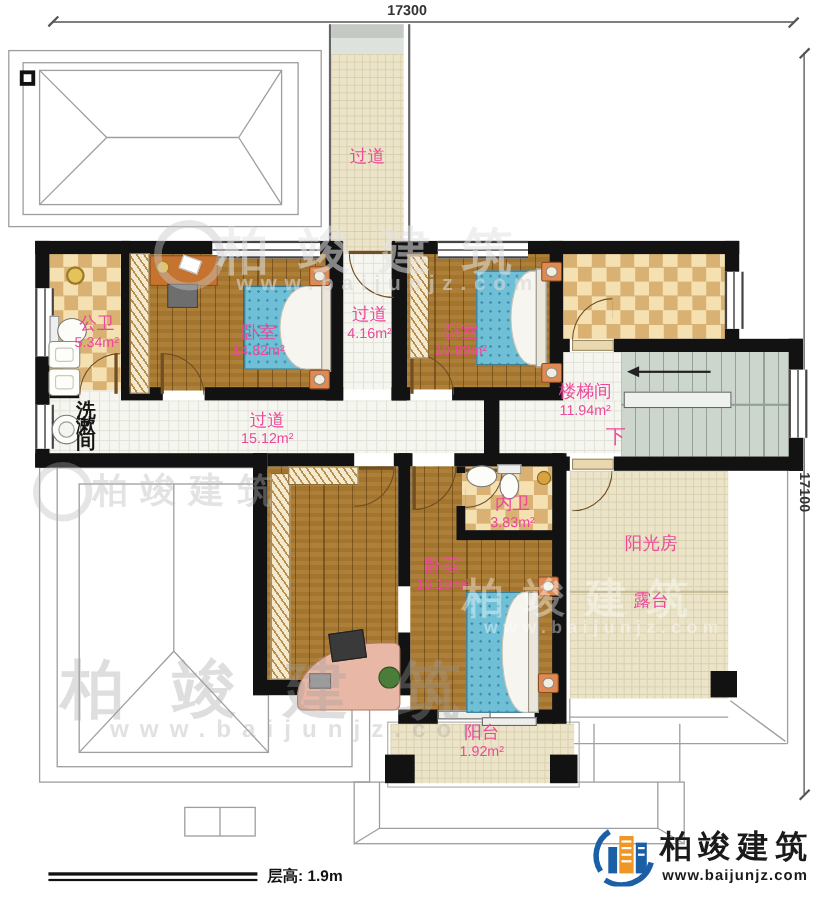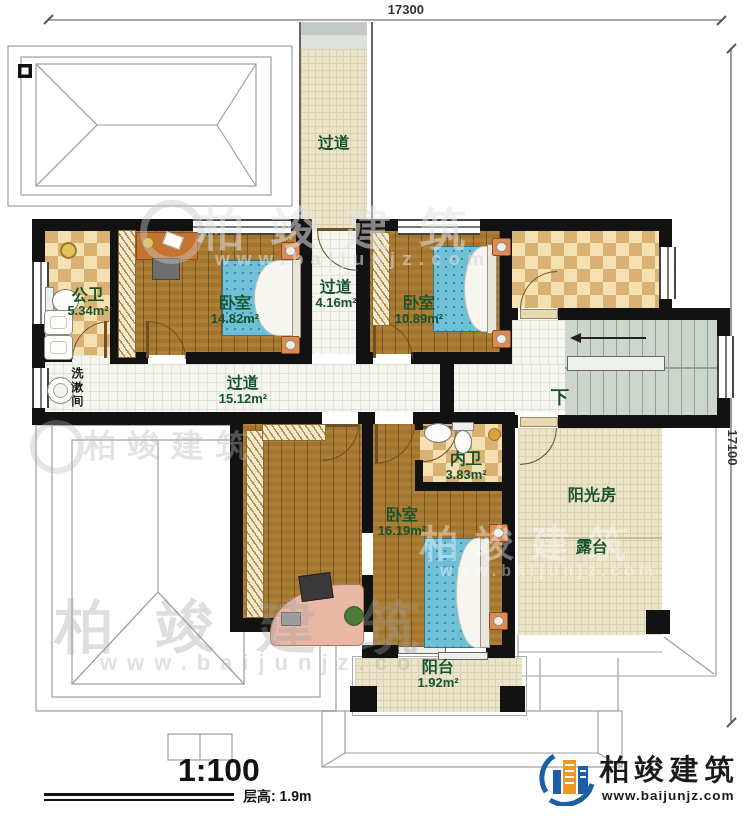--- a/index.html
+++ b/index.html
@@ -36,24 +36,24 @@
   .bedmat{position:absolute;background-color:#6fc0d7;border:1px solid #35768f;
         background-image:radial-gradient(#3c8aa8 1px,transparent 1.3px);background-size:8px 8px;}
   .blanket{position:absolute;background:#f6f5f0;border:1px solid #c6c1b0;border-radius:60% 0 0 60%/50% 0 0 50%;}
   .hboard{position:absolute;background:#eae6da;border:1px solid #9a9488;}
   .nstand{position:absolute;background:#df8a52;border:1px solid #8c4c22;border-radius:2px;}
   .nstand::after{content:"";position:absolute;inset:3px;border-radius:50%;background:#f3ede0;border:1px solid #8a8a80;}
   .unit{position:absolute;background:#fdfdfa;border:1px solid #8a8a84;border-radius:4px;}
   .unit::after{content:"";position:absolute;inset:5px;border-radius:3px;border:1px solid #c9c9c0;}
   .bowl{position:absolute;background:#fcfcf8;border:1.3px solid #777;border-radius:50%;}
   .slider{position:absolute;background:#ededea;border:1px solid #666;}
-  .rlbl{position:absolute;text-align:center;color:#14532d;font-weight:bold;line-height:1.1;}
+  .rlbl{position:absolute;text-align:center;color:#ec4899;font-weight:normal;line-height:1.1;}
   .rlbl .nm{display:block;font-size:16px;}
   .rlbl .ar{display:block;font-size:13px;}
-  .vlbl{position:absolute;width:17px;font-size:12px;font-weight:bold;color:#151515;
+  .vlbl{position:absolute;width:17px;font-size:18px;font-weight:bold;color:#151515;
         line-height:14px;word-break:break-all;text-align:center;}
   .dim{position:absolute;font-size:13px;font-weight:bold;color:#333;}
   .wm{position:absolute;font-weight:bold;white-space:nowrap;pointer-events:none;}
   .wmc{position:absolute;border-radius:50%;pointer-events:none;}
   .tb{position:absolute;color:#111;}
 </style>
 </head>
 <body>
 
 <div id="sheet">
@@ -268,20 +268,24 @@
     <span class="ar">14.82m²</span>
     </div>
   <div class="rlbl" style="left:308px;top:278px;width:56px;">
     <span class="nm">过道</span>
     <span class="ar">4.16m²</span>
     </div>
   <div class="rlbl" style="left:383px;top:294px;width:72px;">
     <span class="nm">卧室</span>
     <span class="ar">10.89m²</span>
     </div>
+  <div class="rlbl" style="left:480px;top:348px;width:104px;">
+    <span class="nm">楼梯间</span>
+    <span class="ar">11.94m²</span>
+    </div>
   <div class="rlbl" style="left:546px;top:388px;width:28px;font-size:18px;">
     <span>下</span></div>
   <div class="vlbl" style="left:69px;top:366px;">洗漱间</div>
   <div class="rlbl" style="left:203px;top:374px;width:80px;">
     <span class="nm">过道</span>
     <span class="ar">15.12m²</span>
     </div>
   <div class="rlbl" style="left:360px;top:506px;width:84px;">
     <span class="nm">卧室</span>
     <span class="ar">16.19m²</span>
@@ -294,24 +298,23 @@
     <span class="nm">阳光房</span>
     </div>
   <div class="rlbl" style="left:562px;top:538px;width:60px;">
     <span class="nm">露台</span>
     </div>
   <div class="rlbl" style="left:402px;top:658px;width:72px;">
     <span class="nm">阳台</span>
     <span class="ar">1.92m²</span>
     </div>
 
-  <div class="dim" style="left:368px;top:2px;width:56px;text-align:right;">17300</div>
+  <div class="dim" style="left:352px;top:2px;width:56px;text-align:left;">17300</div>
   <div class="dim" style="left:702px;top:440px;width:60px;text-align:center;transform:rotate(90deg);">17100</div>
 
-  <div class="tb" style="left:178px;top:752px;font-size:32px;font-weight:bold;">1:100</div>
   <div class="abs" style="left:44px;top:793px;width:190px;height:3px;background:#111;"></div>
   <div class="abs" style="left:44px;top:799px;width:190px;height:2px;background:#111;"></div>
   <div class="tb" style="left:243px;top:788px;font-size:14px;font-weight:bold;">
     <span>层高:</span>
     <span>1.9m</span></div>
 
   <div class="abs" style="left:538px;top:746px;width:212px;height:64px;">
     <svg width="58" height="58" style="position:absolute;left:0;top:2px;">
       <path d="M16 8 A26 26 0 0 0 8 44" stroke="#1b5fa6" stroke-width="5" fill="none"></path>
       <path d="M12 52 A28 28 0 0 0 54 36" stroke="#1b5fa6" stroke-width="5" fill="none"></path>

